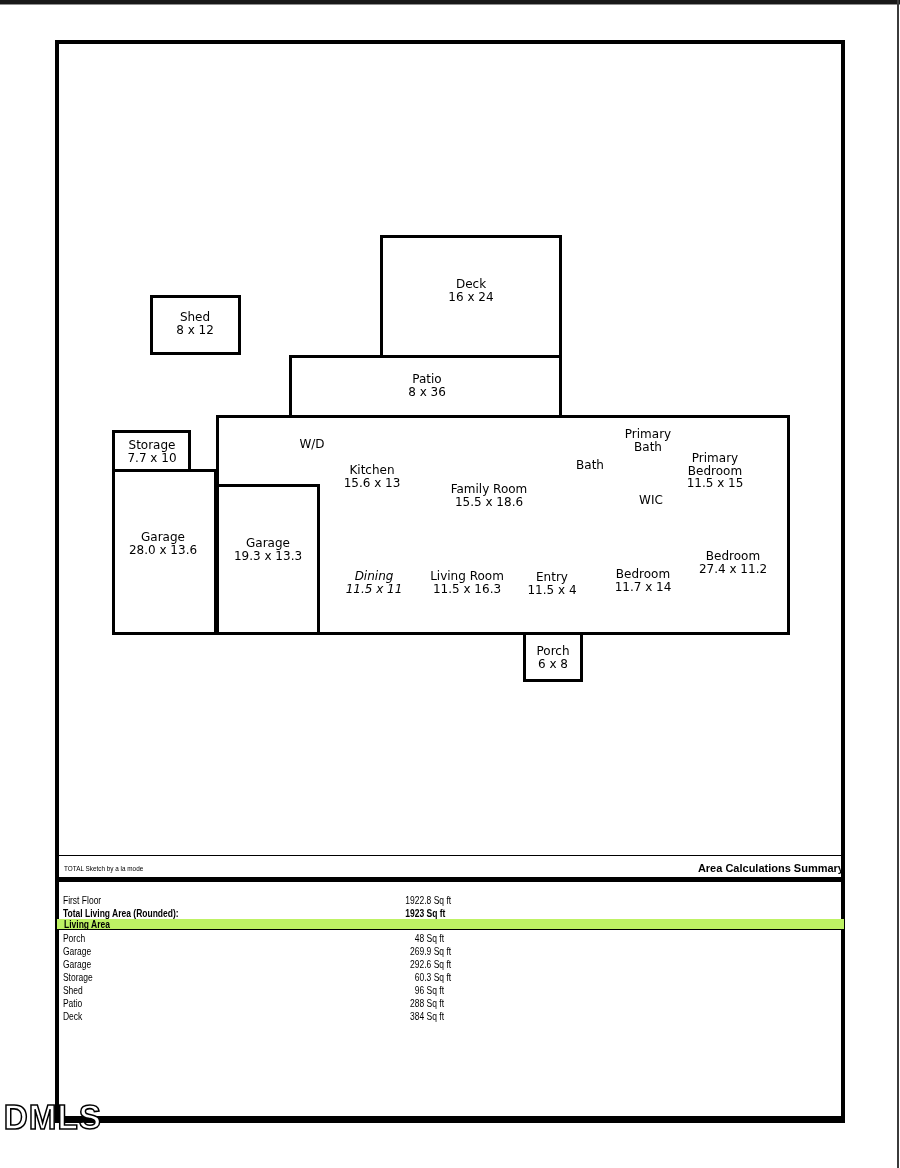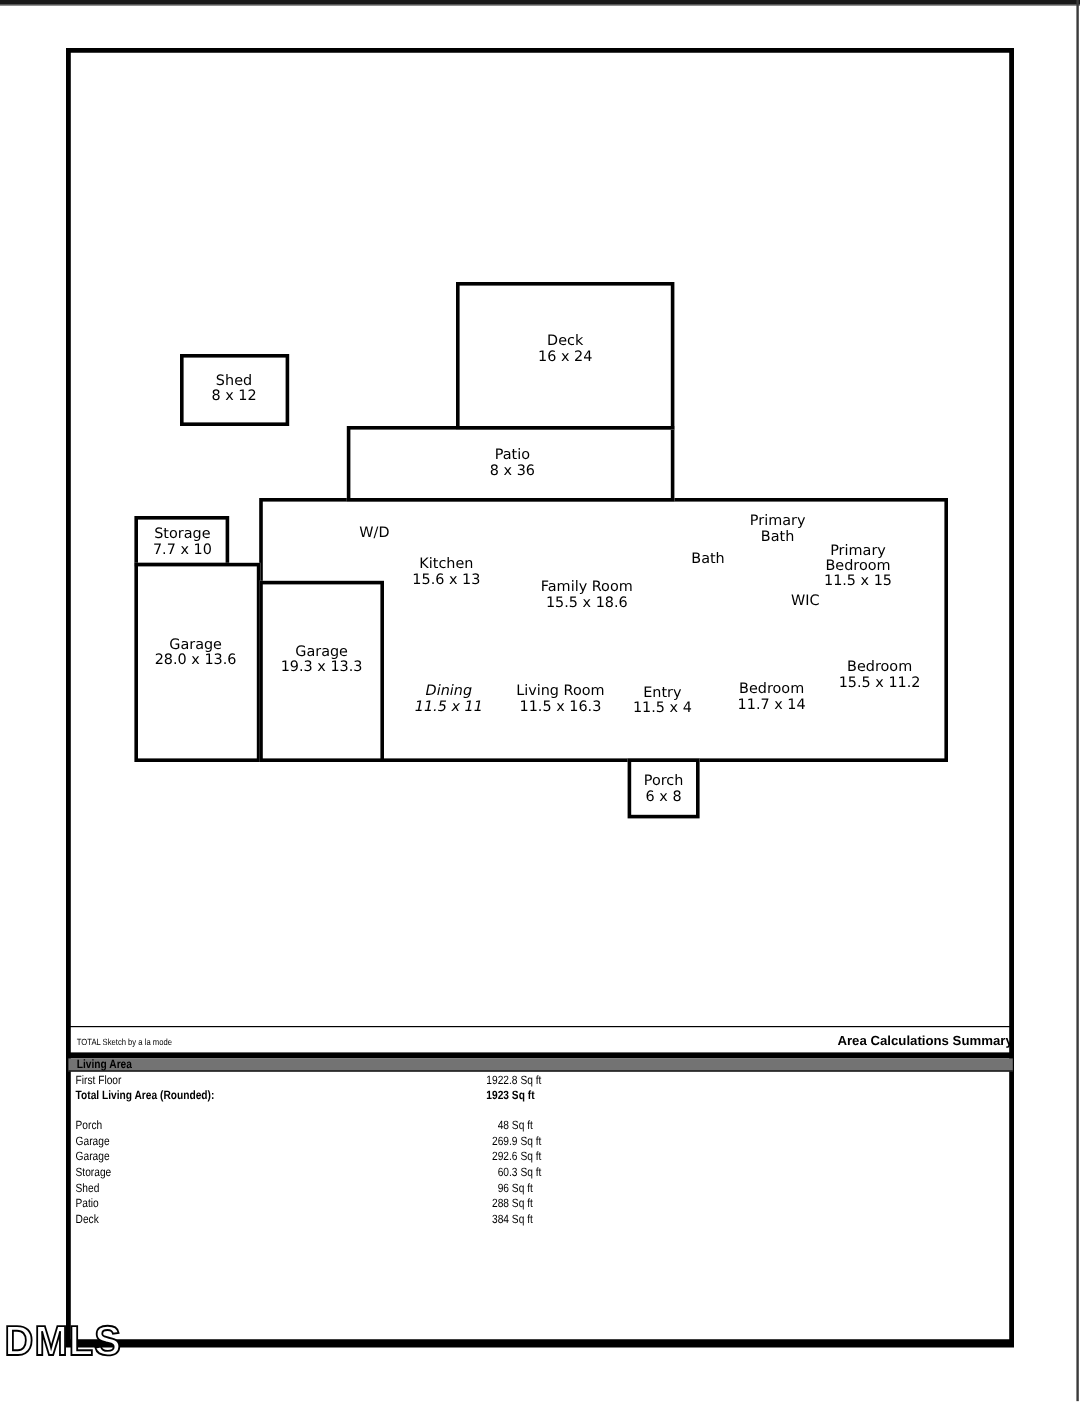--- a/index.html
+++ b/index.html
@@ -50,21 +50,21 @@
     position: absolute; left: 7px; bottom: 4px; font-size: 7.5px; white-space: nowrap;
     transform: scaleX(0.85); transform-origin: 0 100%;
   }
   .ttitle   {
     position: absolute; left: 0; right: 0; bottom: 3px; text-align: right;
     font-weight: bold; font-size: 11px;
   }
   .thickbar { position: absolute; left: 0; top: 22px; width: 100%; height: 5px; background: #000; }
   .tband {
     position: absolute; left: 0; width: 100%; box-sizing: border-box;
-    background: #737373; border-bottom: 1px solid #000;
+    background: #bef264; border-bottom: 1px solid #000; margin-top: 37px;
   }
   .tband .bandlabel {
     position: absolute; left: 7px; top: 0; font-weight: bold; font-size: 10px; line-height: 11px;
     transform: scaleX(0.85); transform-origin: 0 0; white-space: nowrap;
   }
   .band-living    { top: 27px; height: 11px; }
   .band-nonliving { top: 64px; height: 13px; border-top: 1px solid #000; }
   .band-nonliving .bandlabel { line-height: 12px; }
   .livingrows    { position: absolute; left: 0; top: 39px; }
   .nonlivingrows { position: absolute; left: 0; top: 77px; }
@@ -133,21 +133,21 @@
           <div>Bath</div>
         </div>
         <div class="fp-label" style="left: 590px; top: 465px;">
           <div>Bath</div>
         </div>
         <div class="fp-label" style="left: 715px; top: 471px;">
           <div>Primary</div>
           <div>Bedroom</div>
           <div>11.5 x 15</div>
         </div>
-        <div class="fp-label" style="left: 651px; top: 500px; margin-left: 20px;">
+        <div class="fp-label" style="left: 651px; top: 500px;">
           <div>WIC</div>
         </div>
         <div class="fp-label" style="left: 163px; top: 543px;">
           <div>Garage</div>
           <div>28.0 x 13.6</div>
         </div>
         <div class="fp-label" style="left: 268px; top: 549px;">
           <div>Garage</div>
           <div>19.3 x 13.3</div>
         </div>
@@ -162,21 +162,21 @@
         <div class="fp-label" style="left: 552px; top: 583px;">
           <div>Entry</div>
           <div>11.5 x 4</div>
         </div>
         <div class="fp-label" style="left: 643px; top: 580px;">
           <div>Bedroom</div>
           <div>11.7 x 14</div>
         </div>
         <div class="fp-label" style="left: 733px; top: 562px;">
           <div>Bedroom</div>
-          <div>15.5 x 11.2</div>
+          <div>27.4 x 11.2</div>
         </div>
         <div class="fp-label" style="left: 553px; top: 657px;">
           <div>Porch</div>
           <div>6 x 8</div>
         </div>
       </div>
   </div>
 
   <div class="table-wrap">
     <div class="topline"></div>

